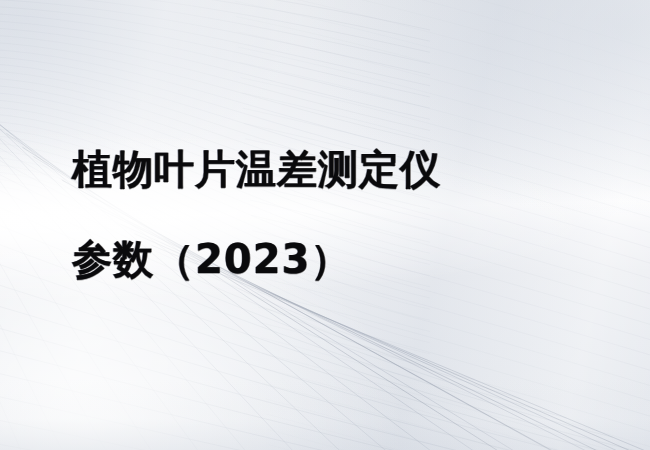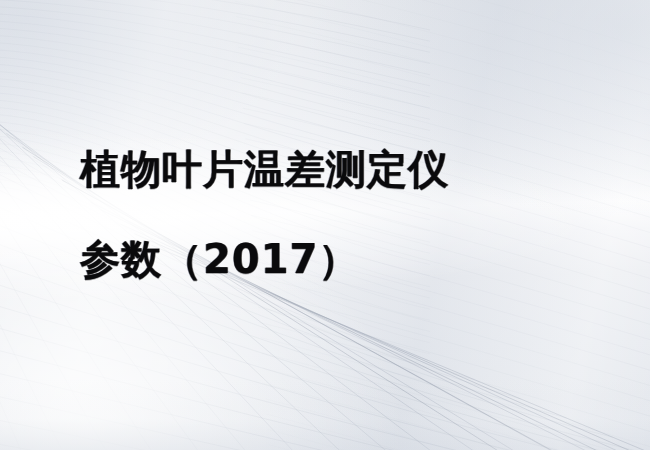--- a/index.html
+++ b/index.html
@@ -91,21 +91,21 @@
     background:
       linear-gradient(0deg,
         rgba(196,203,214,0.30) 0%,
         rgba(196,203,214,0.06) 7%,
         rgba(196,203,214,0.00) 16%);
   }
 
   
   .title-block {
     position: absolute;
-    left: 80px;
+    left: 72px;
     top: 124px;
     width: 540px;
   }
   .title-line {
     display: block;
     color: #0a0a0c;
     font-family: "DejaVu Sans", "Liberation Sans", sans-serif;
     font-size: 40px;
     font-weight: 700;
     line-height: 90px;
@@ -247,16 +247,16 @@
       <path d="M134.5 233.8 L163.3 246.4 L192.2 259.0 L221.0 271.7 L249.9 284.3 L278.8 296.9 L307.6 309.6 L336.5 322.2 L365.3 334.8 L394.2 347.5 L423.0 360.1 L451.9 372.7 L480.8 385.4 L509.6 398.0 L538.5 410.7 L567.3 423.3 L596.2 435.9 L625.1 448.6 L653.9 461.2 L682.8 473.8 L711.6 486.5 L740.5 499.1 L769.3 511.7 L798.2 524.4 L827.1 537.0 L855.9 549.7 L884.8 562.3 L913.6 574.9 L942.5 587.6 L971.4 600.2 L1000.2 612.8 L1029.1 625.5 L1057.9 638.1 L1086.8 650.7 L1115.6 663.4 L1144.5 676.0 L1173.4 688.6 L1202.2 701.3 L1231.1 713.9 L1259.9 726.6 L1288.8 739.2 " fill="none" stroke="#7d8798" stroke-width="1" stroke-opacity="0.4" vector-effect="non-scaling-stroke"></path>
     </svg>
 
   <div class="bg-layer bg-sheen"></div>
   <div class="bg-layer bg-hilite"></div>
   <div class="bg-layer bg-shade"></div>
   <div class="bg-layer bg-vignette"></div>
 
   <div class="title-block">
     <span class="title-line">植物叶片温差测定仪</span>
-    <span class="title-line">参数（2017）</span>
+    <span class="title-line">参数（2023）</span>
   </div>
 
 </div>
 
 </body></html>

